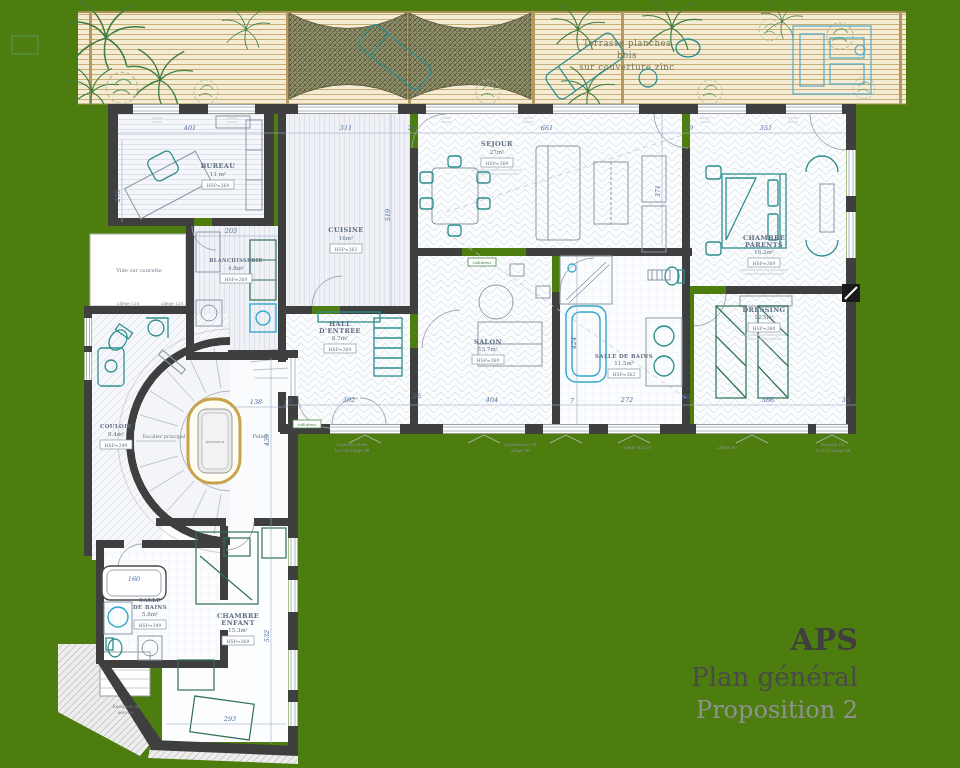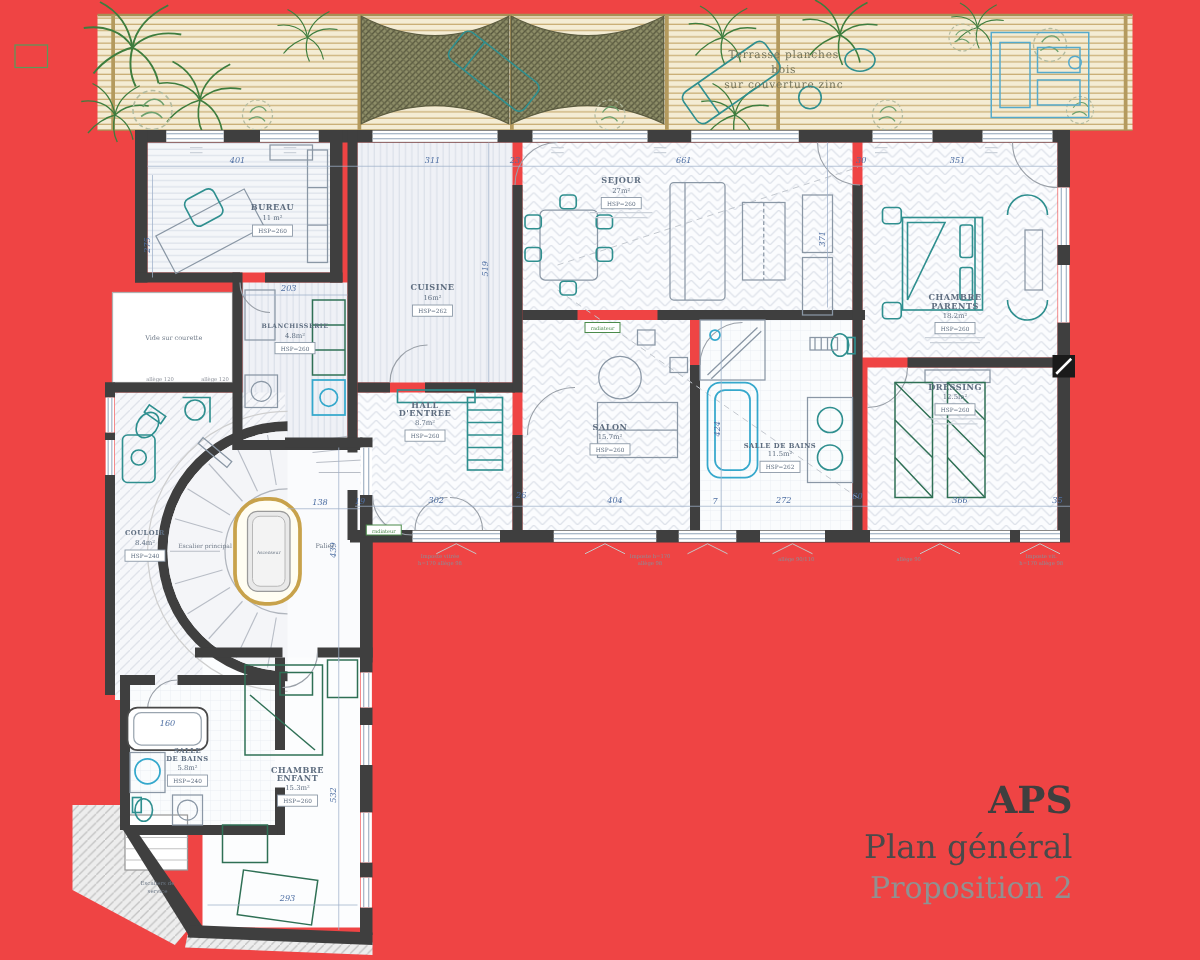--- a/index.html
+++ b/index.html
@@ -1,16 +1,16 @@
 <!DOCTYPE html>
 <html><head>
 <meta charset="utf-8">
 <style>
   html,body{margin:0;padding:0;background:#ffffff;}
-  .stage{width:960px;height:768px;position:relative;background:#ef4444;overflow:hidden;}
+  .stage{width:960px;height:768px;position:relative;background:#4d7c0f;overflow:hidden;}
   svg{display:block;}
   text{font-family:"DejaVu Serif",serif;}
   .rname{font-size:6.5px;font-weight:bold;fill:#5f6e80;text-anchor:middle;letter-spacing:.4px;}
   .rarea{font-size:5.5px;fill:#5f6e80;text-anchor:middle;}
   .rhsp{font-size:4.6px;fill:#5f6e80;text-anchor:middle;}
   .hspbox{fill:#ffffff;stroke:#8a97a5;stroke-width:.7;}
   .dim{font-size:6.5px;font-style:italic;fill:#4e6fa3;text-anchor:middle;}
   .note{font-size:4.2px;fill:#8a8f98;text-anchor:middle;}
   .slabel{font-size:5.2px;fill:#6f7a88;text-anchor:middle;}
   .tinylabel{font-size:3.6px;fill:#6f7a88;text-anchor:middle;}

